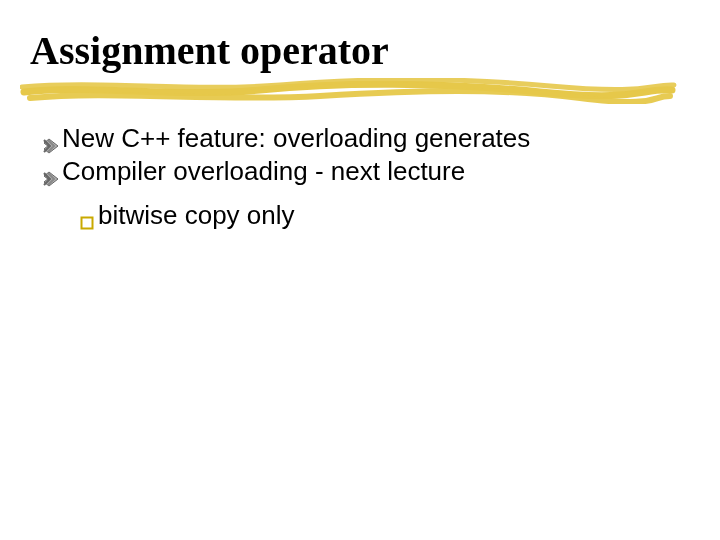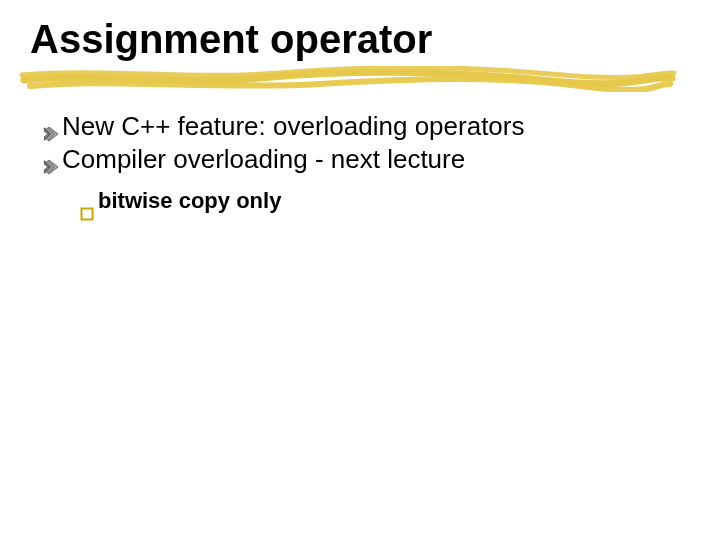--- a/index.html
+++ b/index.html
@@ -13,25 +13,25 @@
     overflow: hidden;
   }
   .slide {
     position: relative;
     width: 720px;
     height: 540px;
     box-sizing: border-box;
     padding: 18px 40px 0 40px;
   }
   .title {
-    font-family: Liberation Sans, sans-serif;
+    font-family: Liberation Serif, serif;
     font-weight: 900;
     font-size: 40px;
     letter-spacing: 0px;
-    margin: 0 0 0 -10px;
+    margin: 12px 0 0 -10px;
     line-height: 1.05;
   }
   .underline {
     position: relative;
     height: 26px;
     margin: 6px 0 18px -20px;
   }
   .underline svg {
     position: absolute;
     left: 0;
@@ -56,23 +56,23 @@
   }
   .lvl1 .text {
     flex: 1 1 auto;
   }
   .lvl2-wrap {
     margin-top: 10px;
     padding-left: 38px;
   }
   .lvl2 {
     display: flex;
-    align-items: flex-end;
-    font-size: 22px;
-    font-weight: 700;
+    align-items: flex-start;
+    font-size: 26px;
+    font-weight: 400;
     line-height: 1.25;
   }
   .lvl2 .bullet {
     flex: 0 0 auto;
     width: 14px;
     height: 14px;
     margin-top: 6px;
     margin-right: 4px;
   }
 </style>
@@ -94,21 +94,21 @@
   <div class="body">
 
     <div class="lvl1">
       <span class="bullet">
         <svg width="18" height="18" viewBox="0 0 18 18">
           <polygon points="2,4 7,8 2,12 7,16 16,9 7,2 2,6 7,10" fill="#b3b3b3" stroke="#666666" stroke-width="1"></polygon>
           <polyline points="2,3 8,9 2,15" fill="none" stroke="#666666" stroke-width="2"></polyline>
           <polyline points="6,3 12,9 6,15" fill="none" stroke="#888888" stroke-width="2"></polyline>
         </svg>
       </span>
-      <span class="text">New C++ feature: overloading operators</span>
+      <span class="text">New C++ feature: overloading generates</span>
     </div>
 
     <div class="lvl1">
       <span class="bullet">
         <svg width="18" height="18" viewBox="0 0 18 18">
           <polygon points="2,4 7,8 2,12 7,16 16,9 7,2 2,6 7,10" fill="#b3b3b3" stroke="#666666" stroke-width="1"></polygon>
           <polyline points="2,3 8,9 2,15" fill="none" stroke="#666666" stroke-width="2"></polyline>
           <polyline points="6,3 12,9 6,15" fill="none" stroke="#888888" stroke-width="2"></polyline>
         </svg>
       </span>

